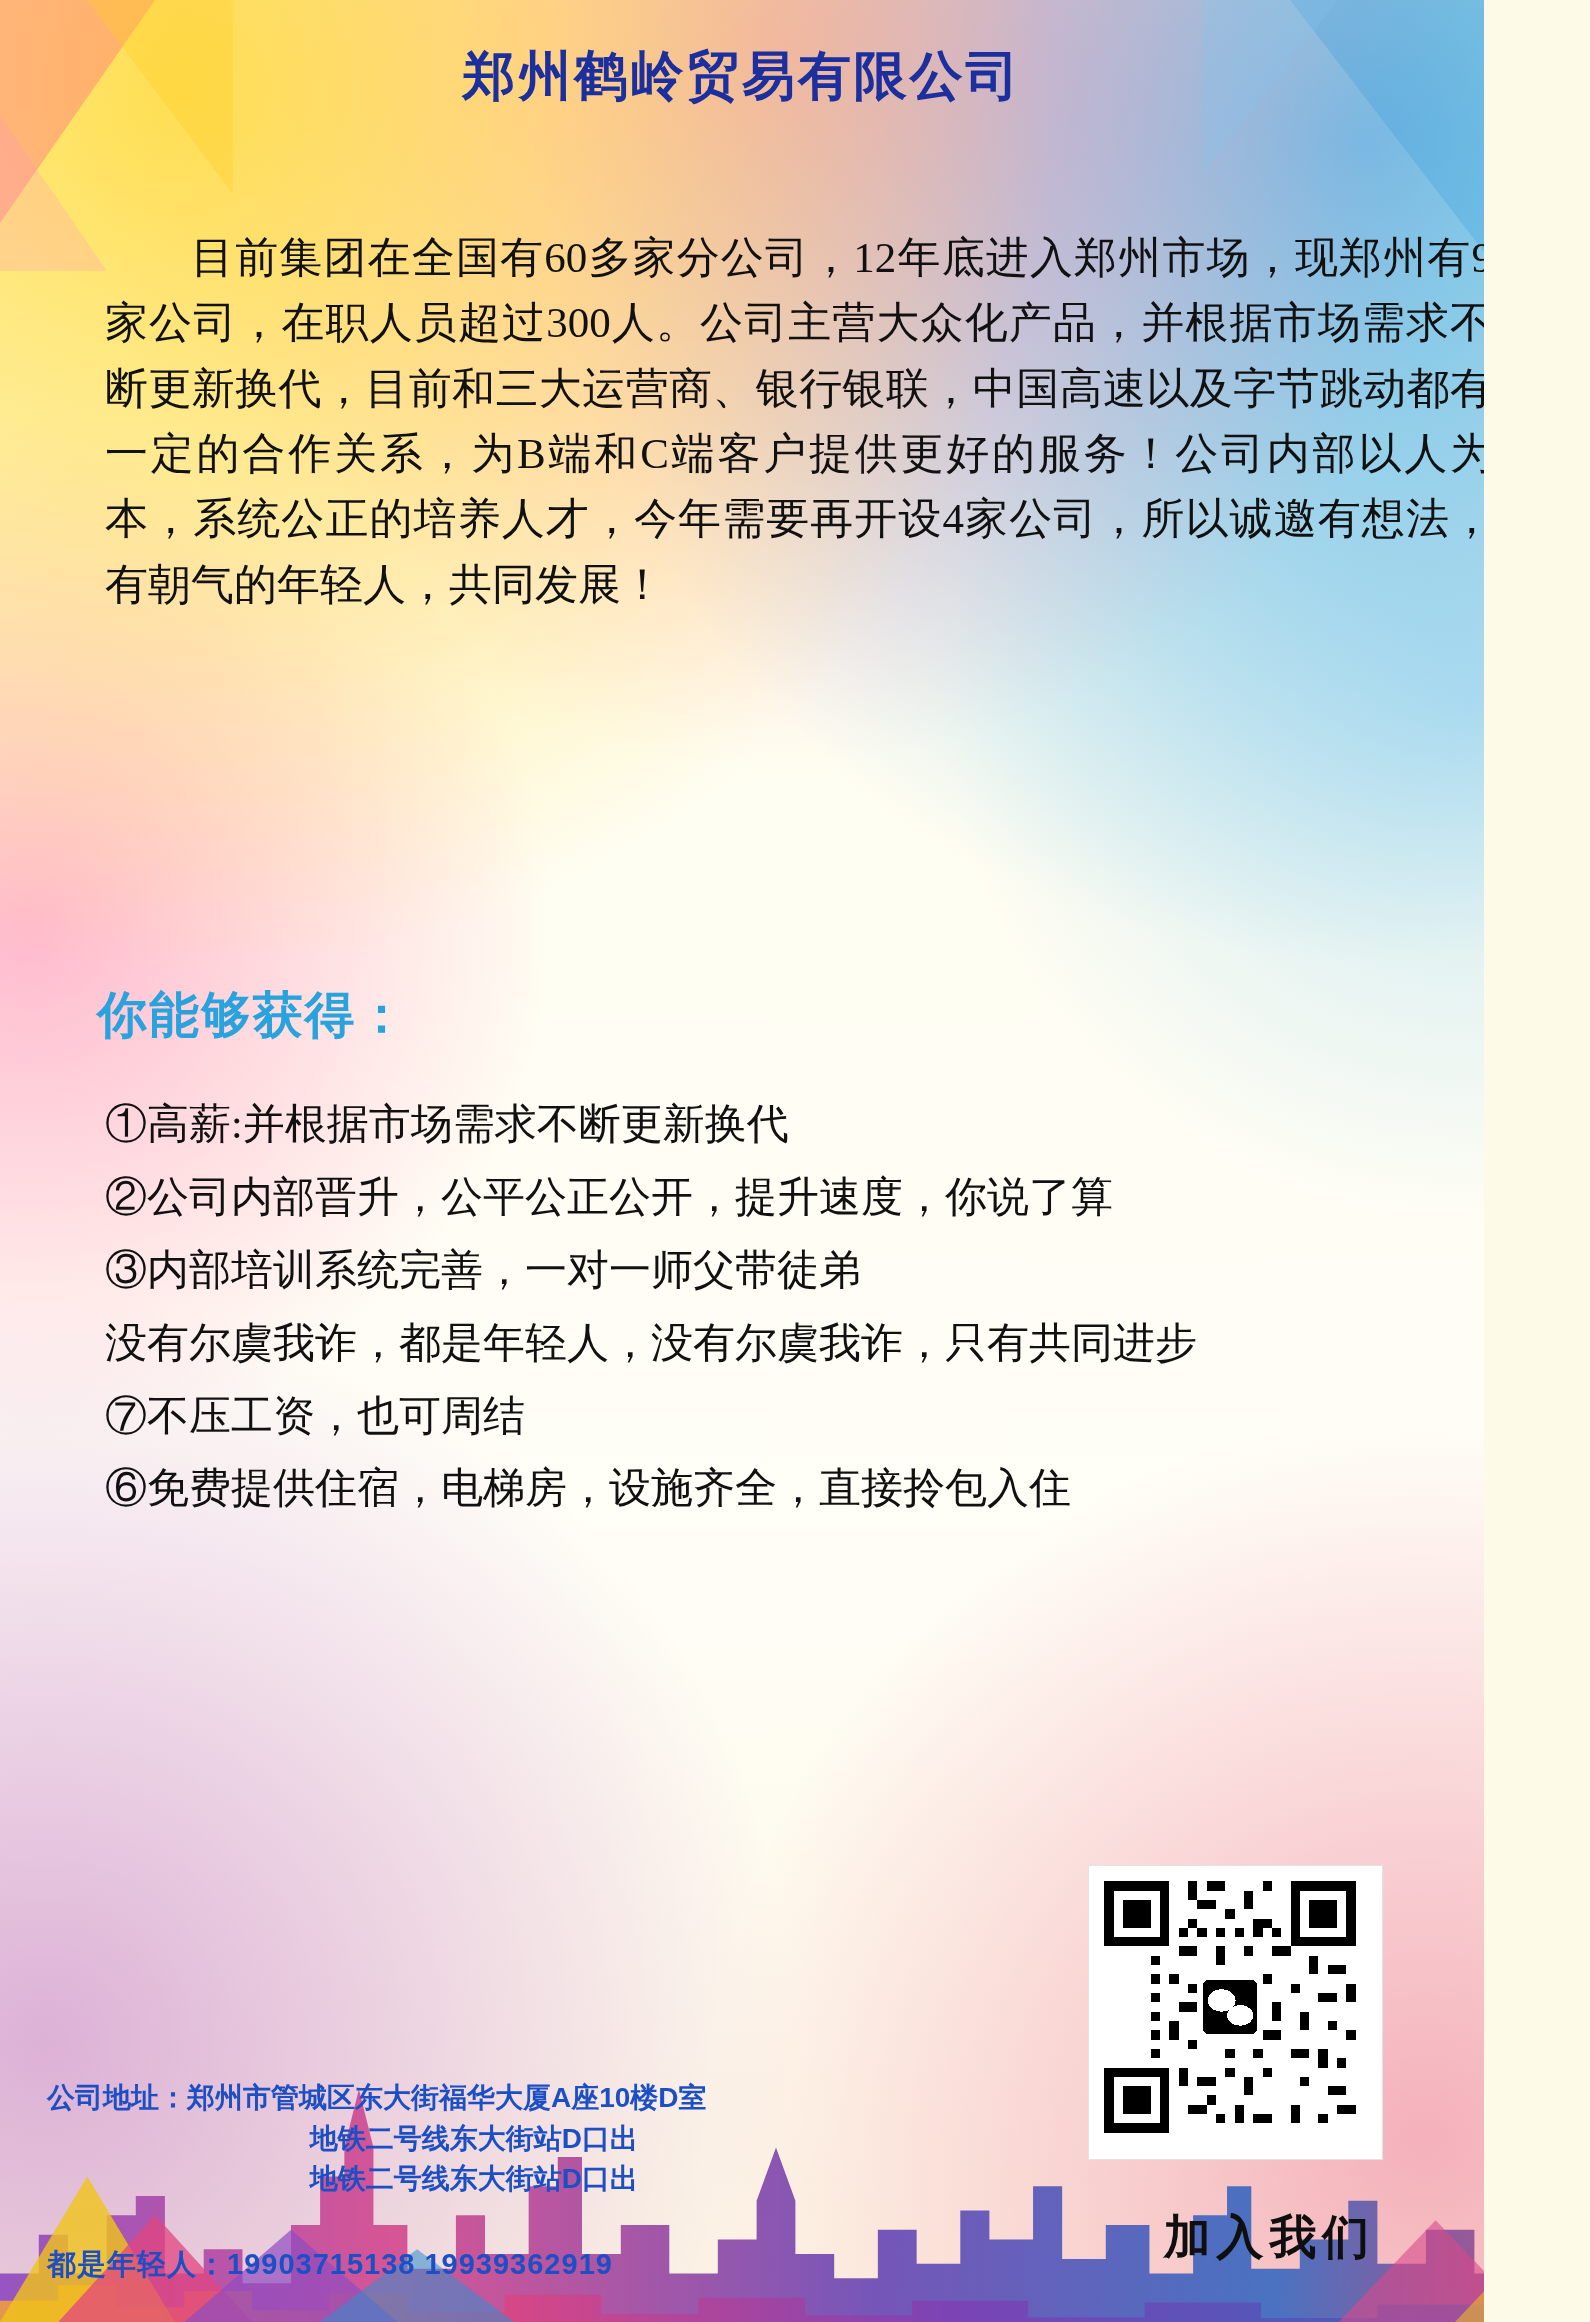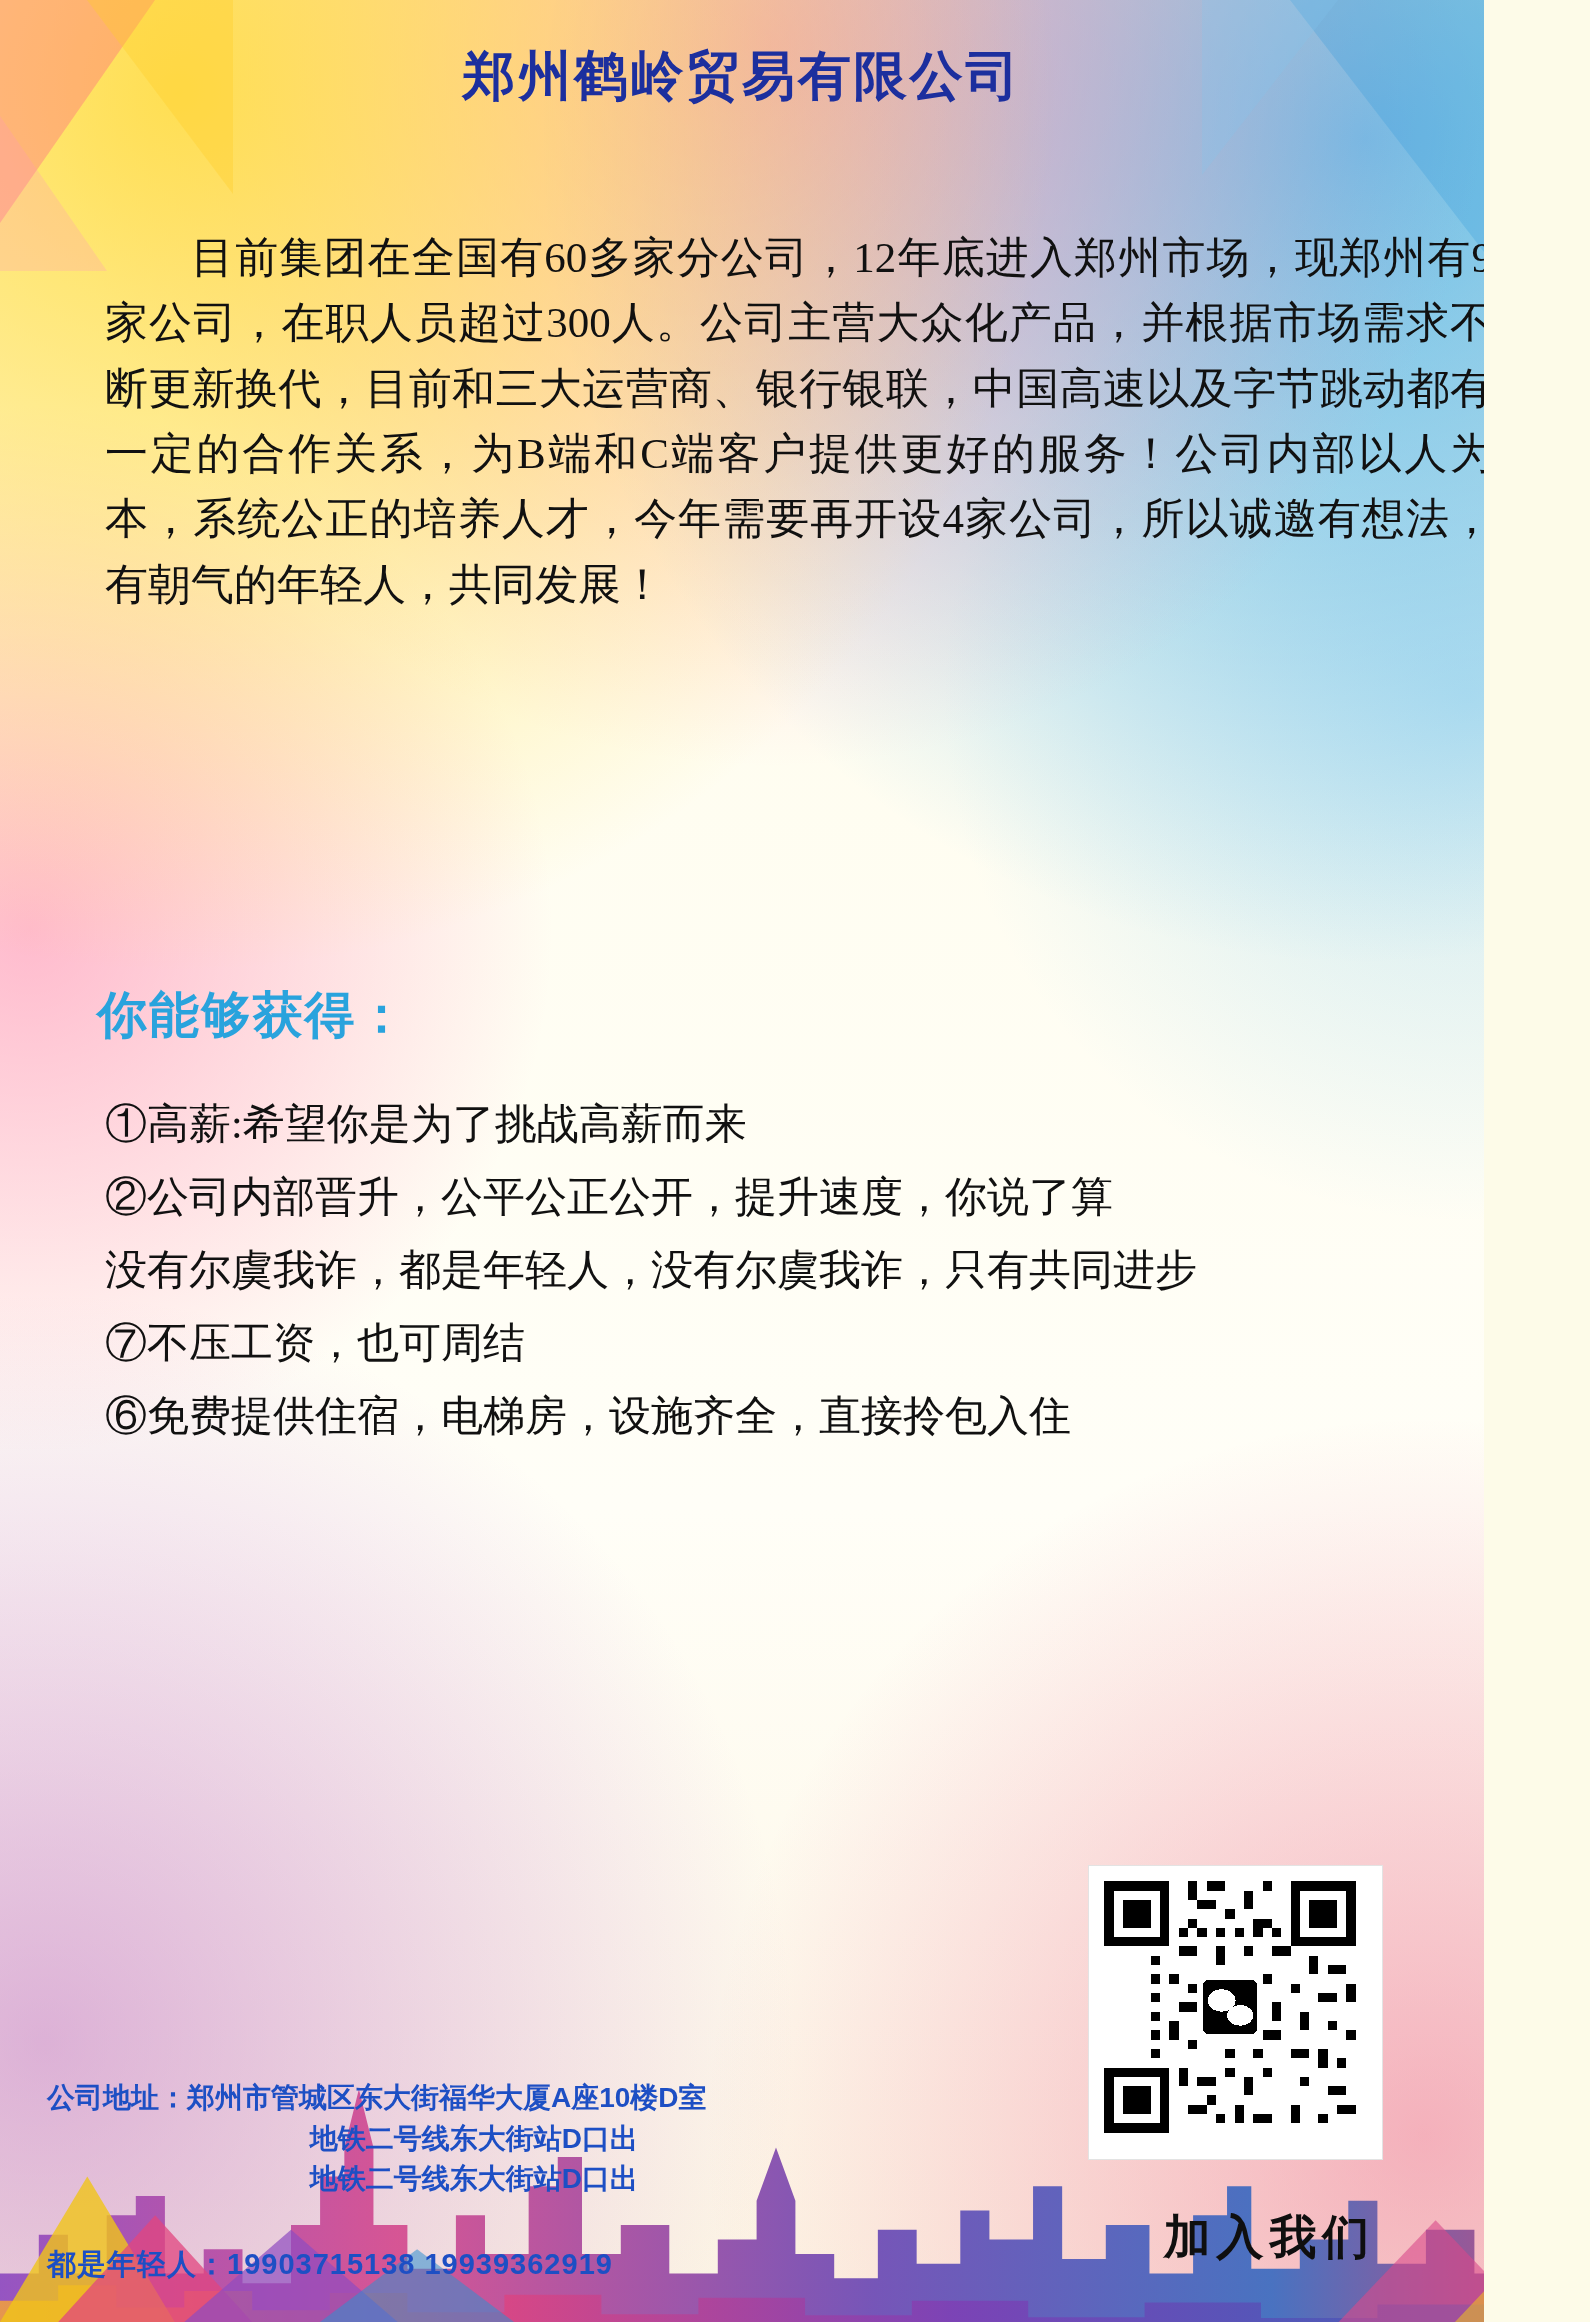--- a/index.html
+++ b/index.html
@@ -152,22 +152,23 @@
   <div class="tri tri-d"></div>
   <div class="tri tri-e"></div>
 
   <div class="title">郑州鹤岭贸易有限公司</div>
 
   <div class="intro">目前集团在全国有60多家分公司，12年底进入郑州市场，现郑州有9家公司，在职人员超过300人。公司主营大众化产品，并根据市场需求不断更新换代，目前和三大运营商、银行银联，中国高速以及字节跳动都有一定的合作关系，为B端和C端客户提供更好的服务！公司内部以人为本，系统公正的培养人才，今年需要再开设4家公司，所以诚邀有想法，有朝气的年轻人，共同发展！</div>
 
   <div class="benefits-heading">你能够获得：</div>
 
   <div class="benefits">
-    <div class="benefit-item">①高薪:希望你是为了挑战高薪而来</div>
+    <div class="benefit-item">①高薪:并根据市场需求不断更新换代</div>
     <div class="benefit-item">②公司内部晋升，公平公正公开，提升速度，你说了算</div>
+    <div class="benefit-item">③内部培训系统完善，一对一师父带徒弟</div>
     <div class="benefit-item">没有尔虞我诈，都是年轻人，没有尔虞我诈，只有共同进步</div>
     <div class="benefit-item">⑦不压工资，也可周结</div>
     <div class="benefit-item">⑥免费提供住宿，电梯房，设施齐全，直接拎包入住</div>
   </div>
 
   <svg class="skyline" viewBox="0 0 1639 300" preserveAspectRatio="none">
     <defs>
       <linearGradient id="sky" x1="0" y1="0" x2="1" y2="0">
         <stop offset="0%" stop-color="#8e4bc0"></stop>
         <stop offset="25%" stop-color="#d44a8e"></stop>

